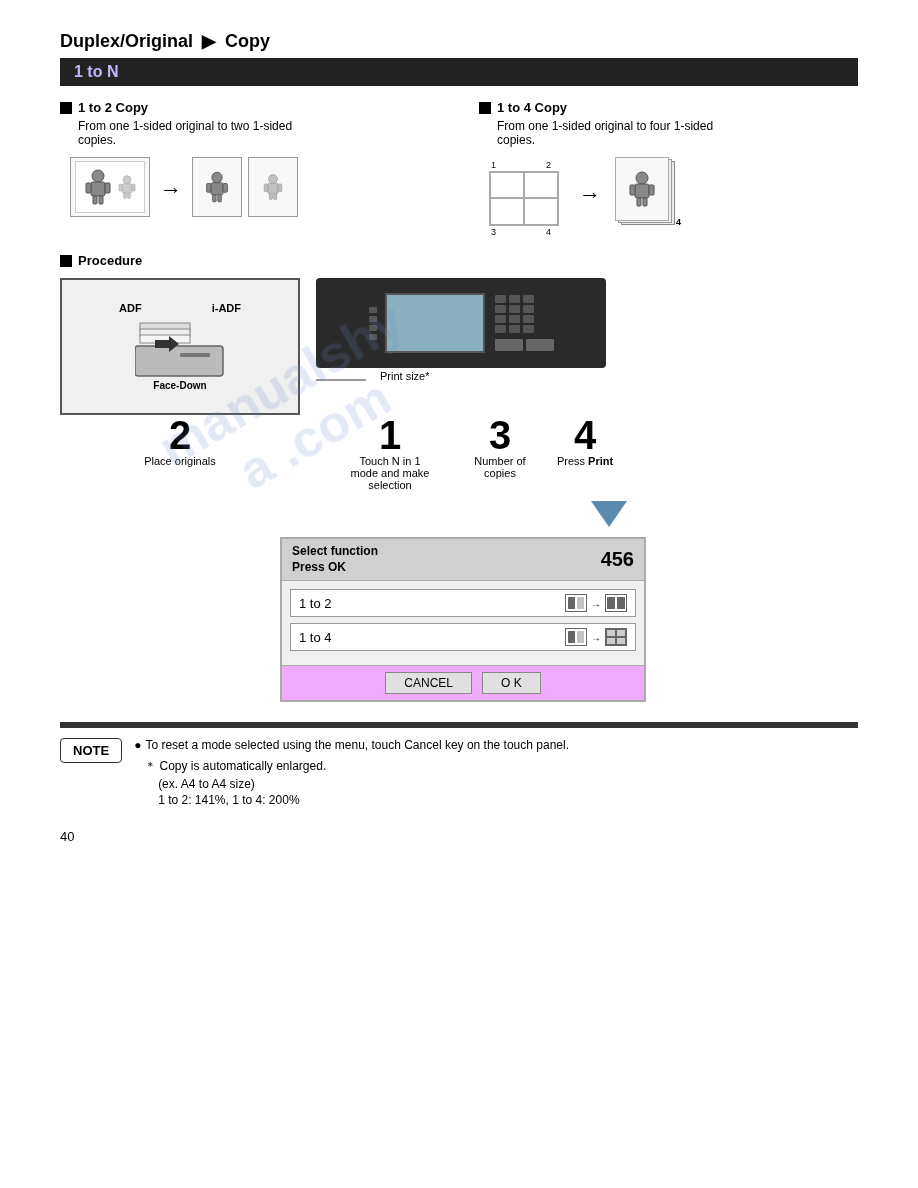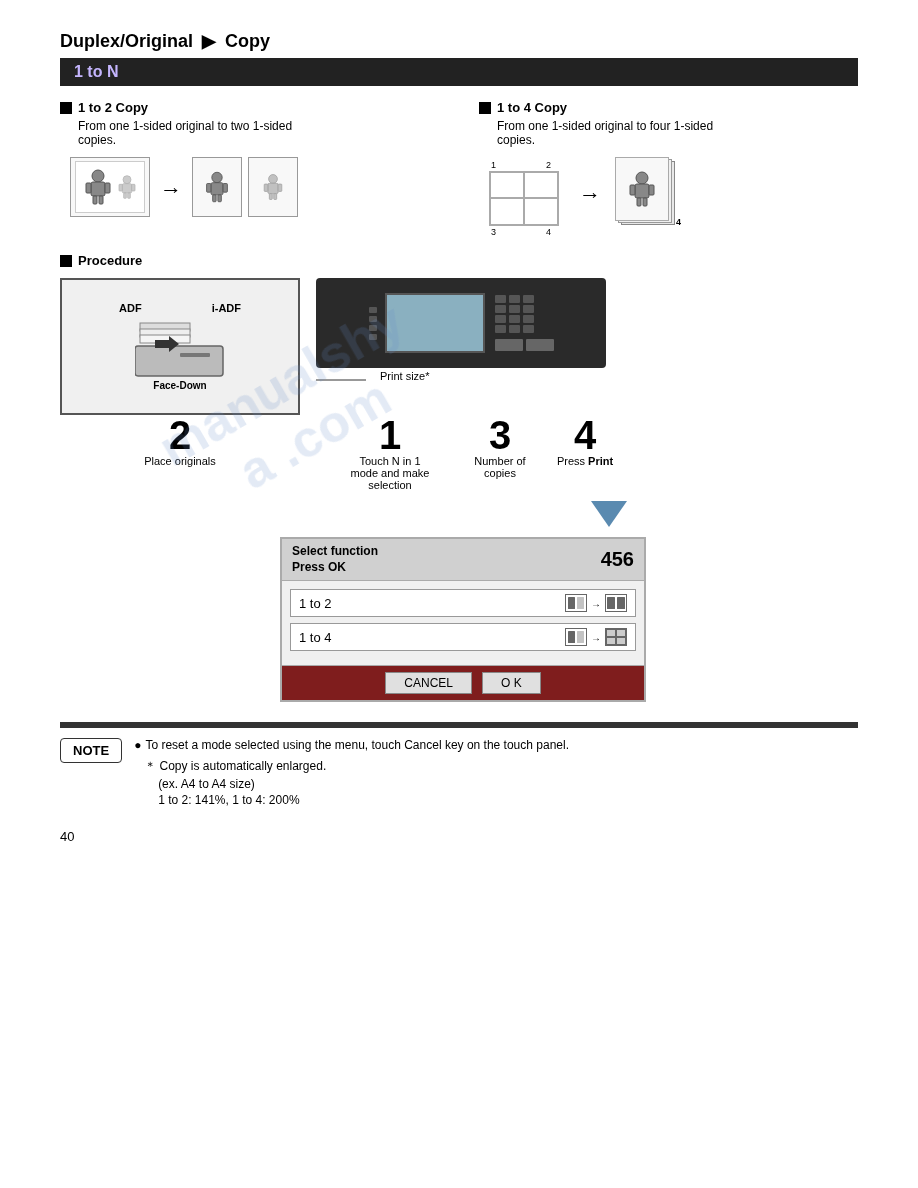--- a/index.html
+++ b/index.html
@@ -331,21 +331,21 @@
       border: 1px solid #666;
     }
     .doc-grid-cell {
       border: 0.5px solid #666;
     }
     .dialog-footer {
       display: flex;
       justify-content: center;
       gap: 10px;
       padding: 6px;
-      background: #7f1d1d;
+      background: #f0abfc;
       border-top: 1px solid #aaa;
     }
     .dialog-btn {
       border: 1px solid #888;
       background: #e0e0e0;
       padding: 3px 18px;
       font-size: 12px;
       cursor: pointer;
     }
 

